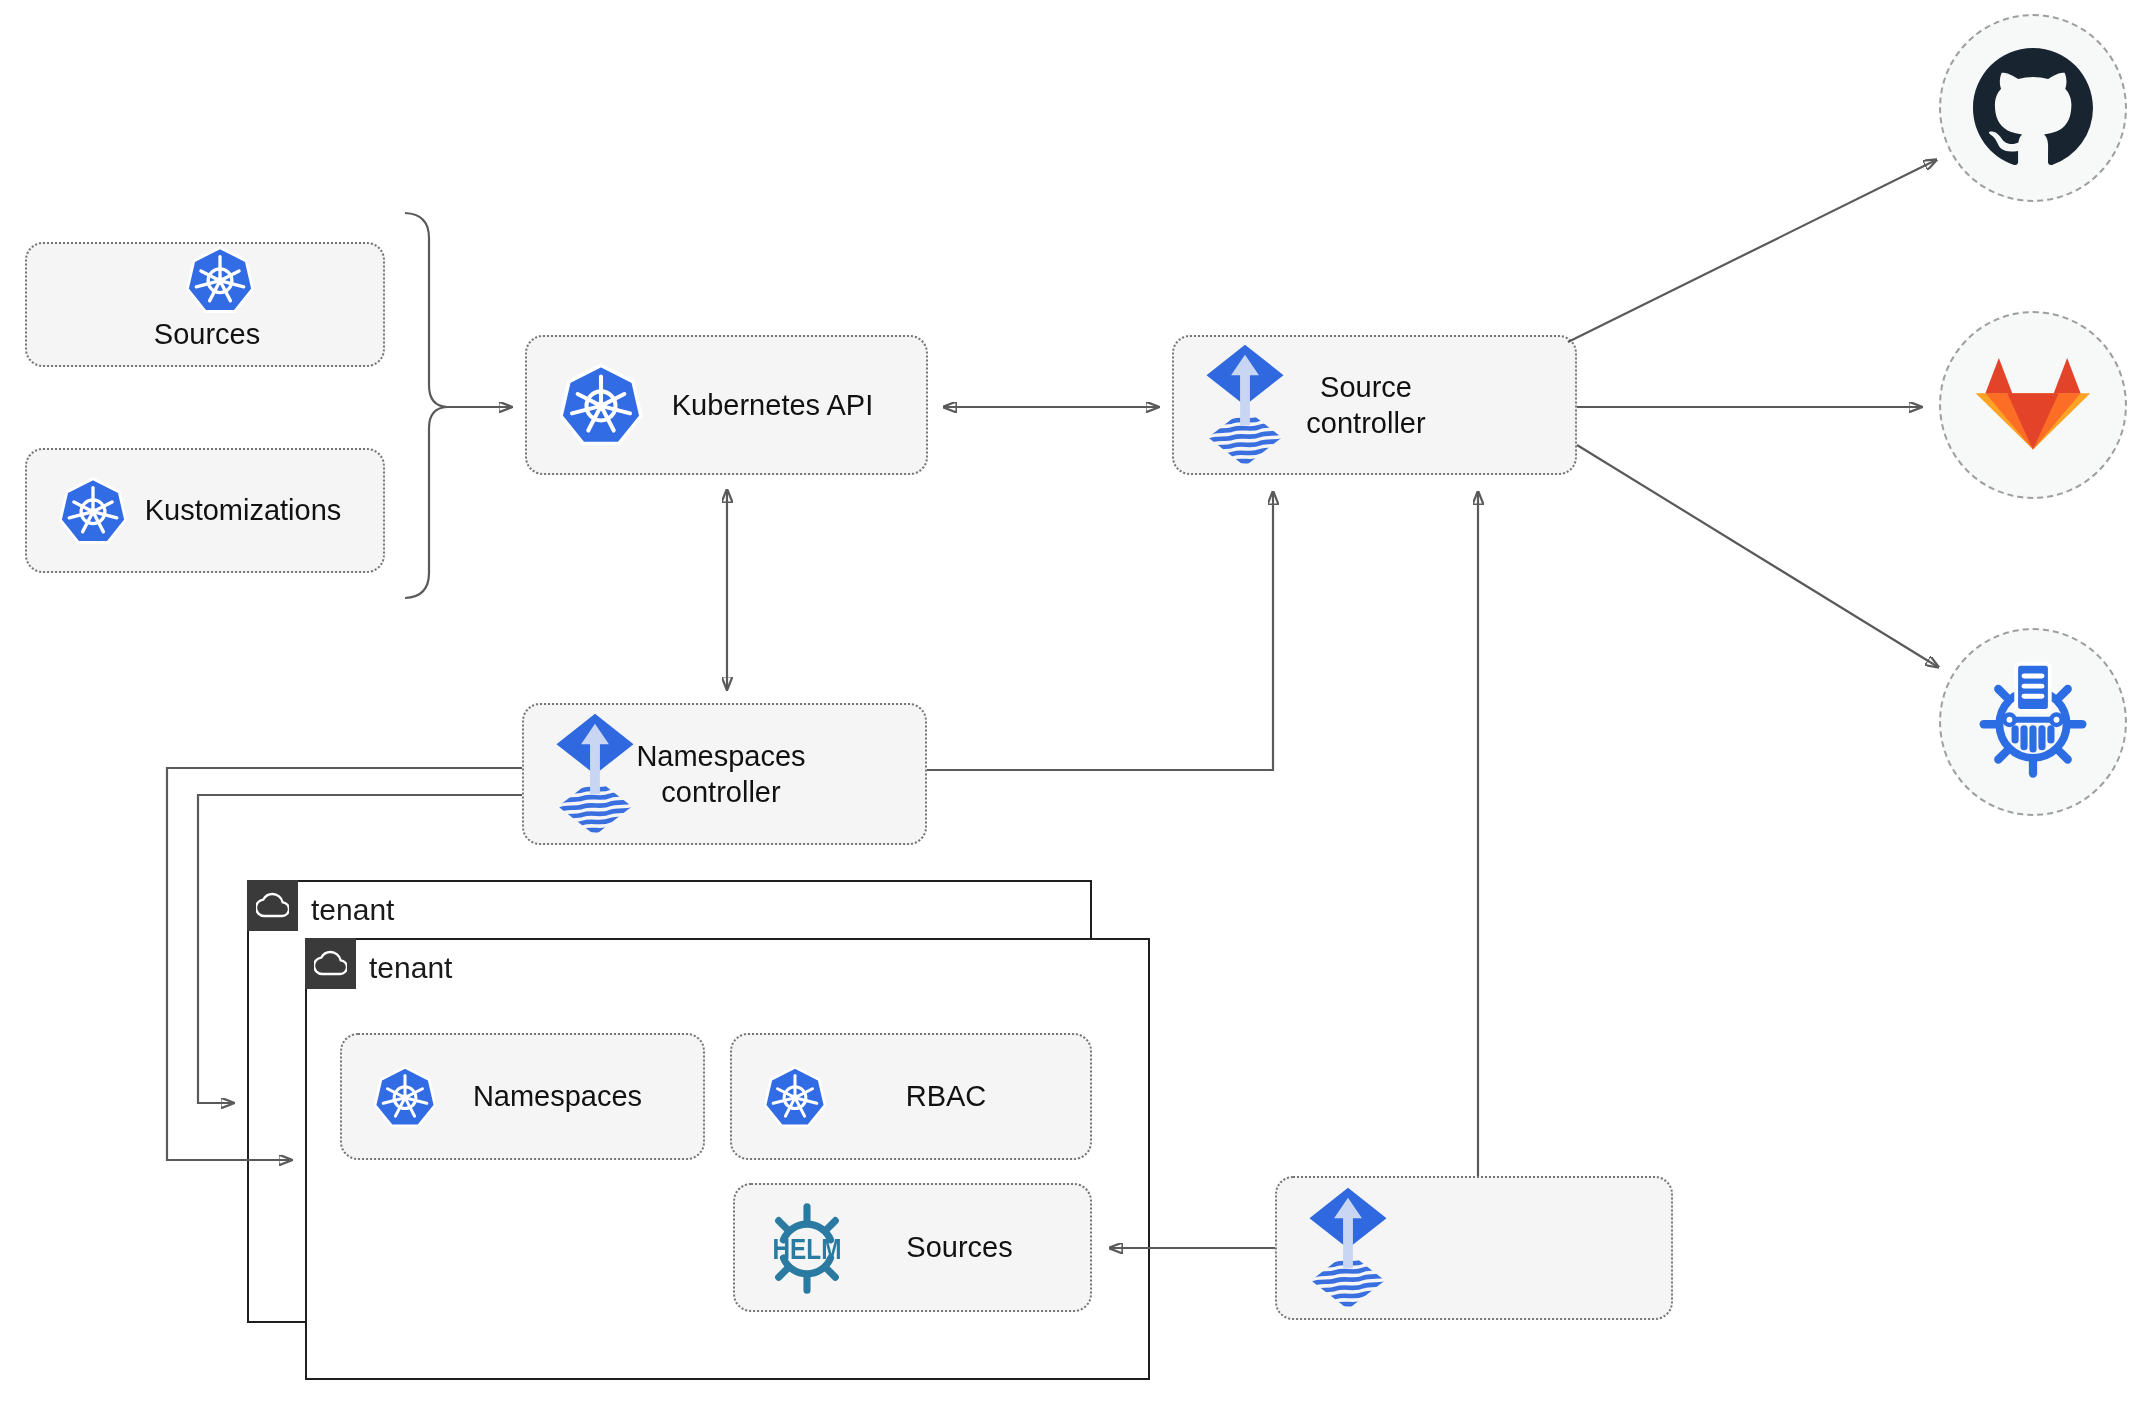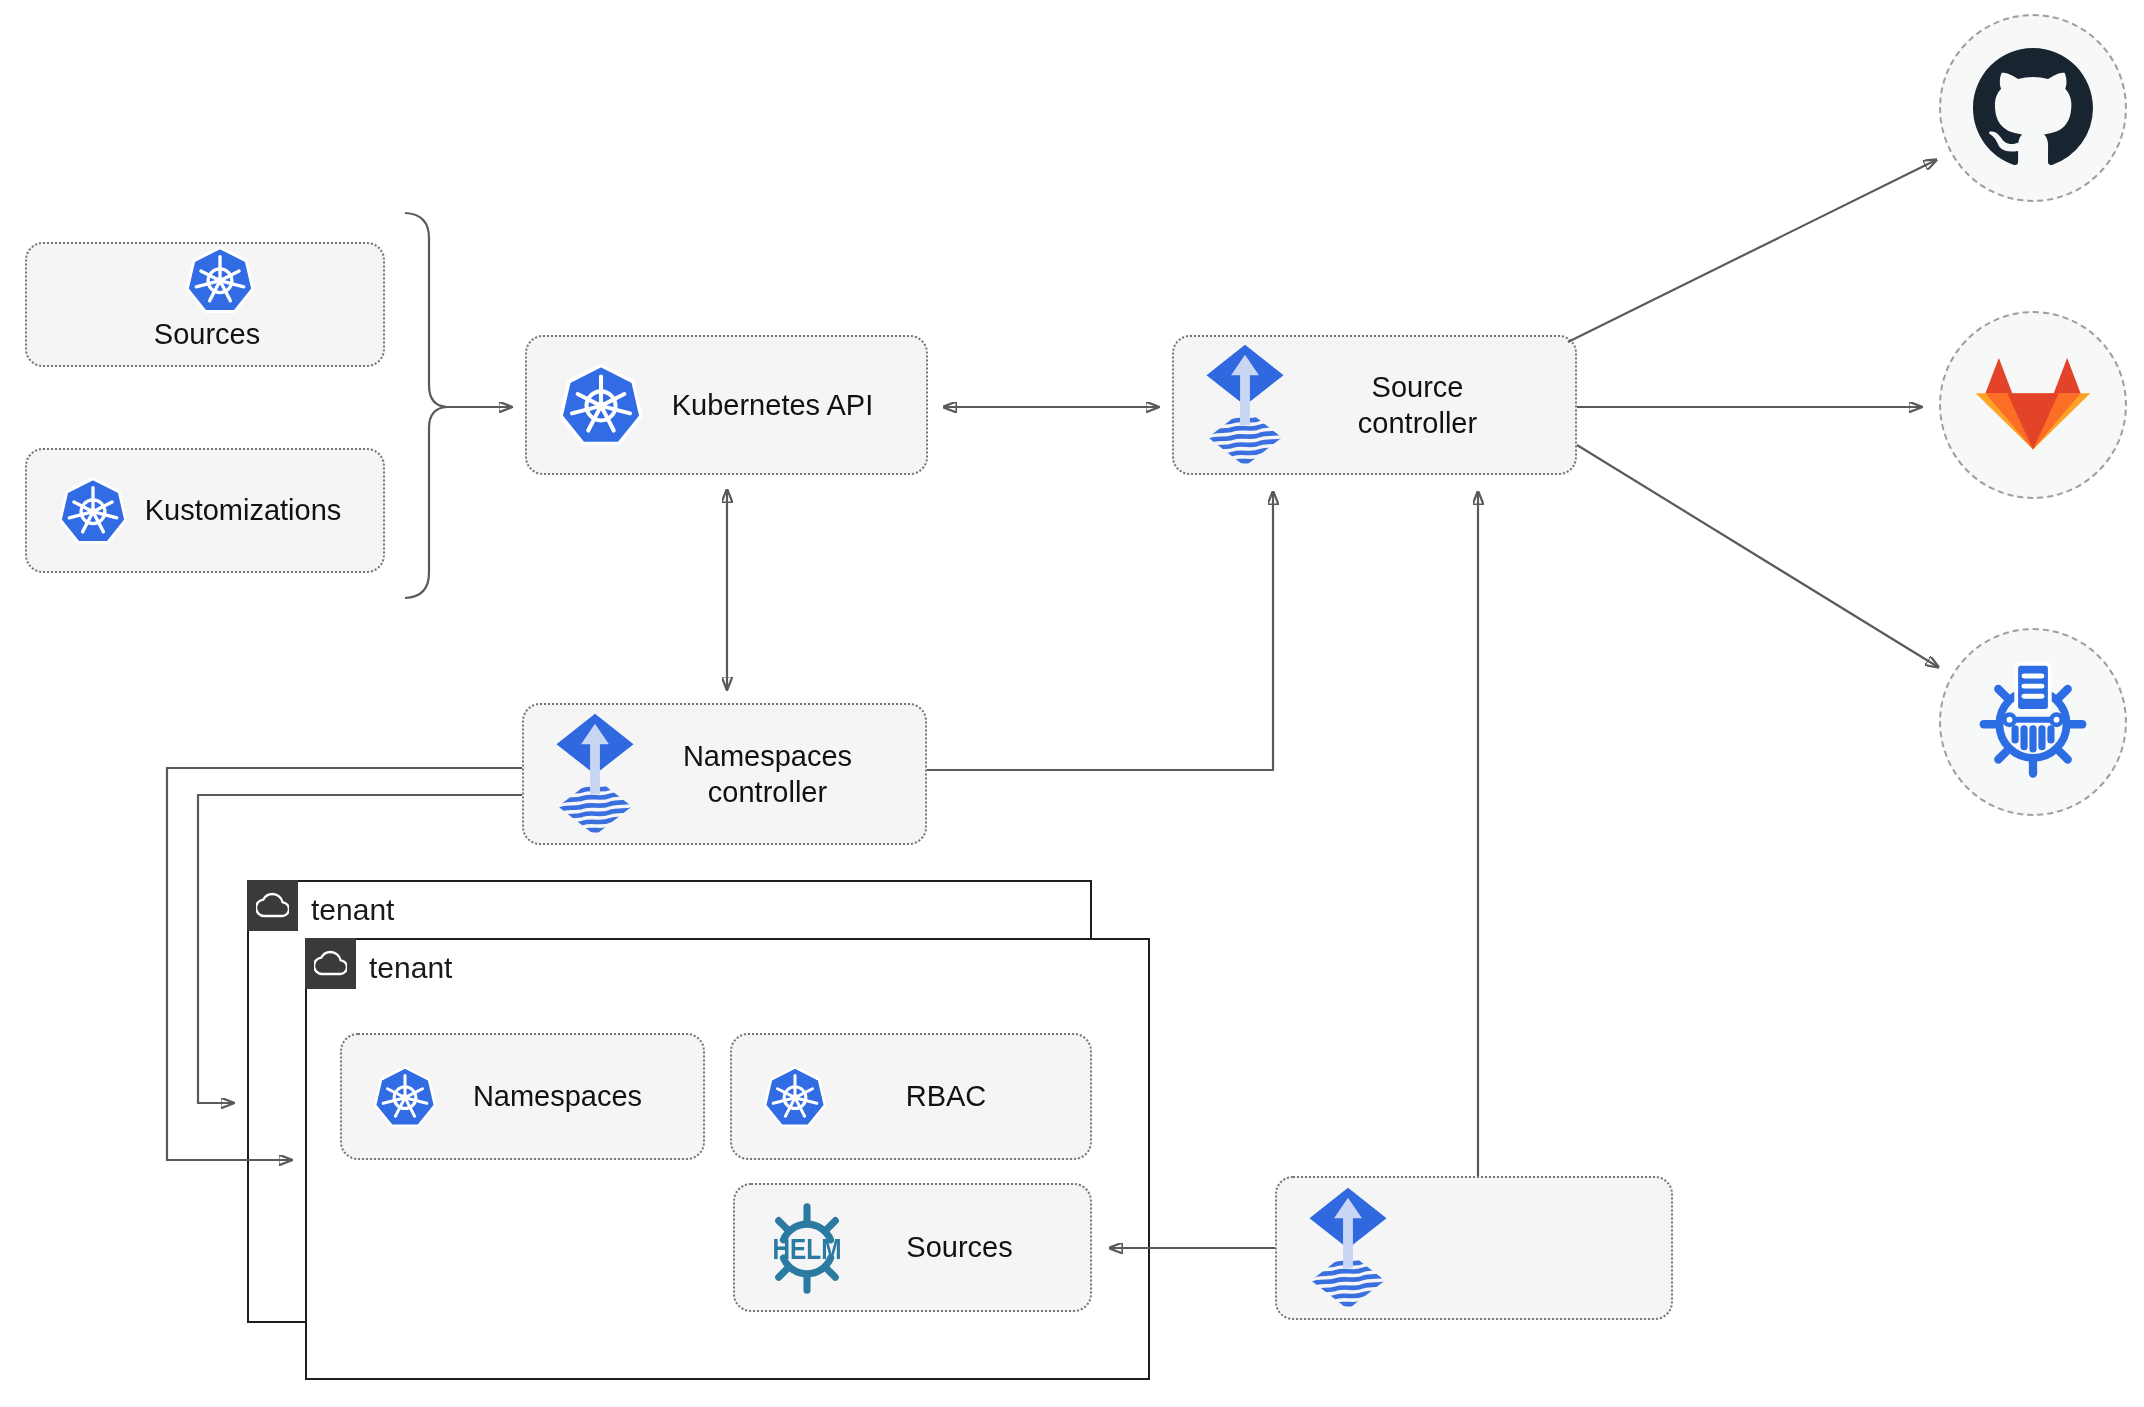--- a/index.html
+++ b/index.html
@@ -13,21 +13,21 @@
   .node {
     position:absolute; display:flex; align-items:center;
     background:#f5f5f5; border:2px dotted #757575; border-radius:18px;
     padding-left:30px;
   }
   .node .nicon { flex:0 0 auto; display:flex; align-items:center; justify-content:center; }
   .node .nlabel {
     flex:1 1 auto; text-align:center; color:#111111; font-size:29px; line-height:1.25;
     padding-right:26px;
   }
-  .node .nlabel.wrap2 { display:flex; justify-content:center; }
+  .node .nlabel.wrap2 { display:flex; justify-content:flex-start; }
   .node .nlabel.wrap2 > span { display:inline-block; }
 
   
   .ext-circle {
     position:absolute; width:188px; height:188px; border-radius:50%;
     background:#f7f8f8; border:2.5px dashed #9e9e9e;
     display:flex; align-items:center; justify-content:center;
   }
 
   

